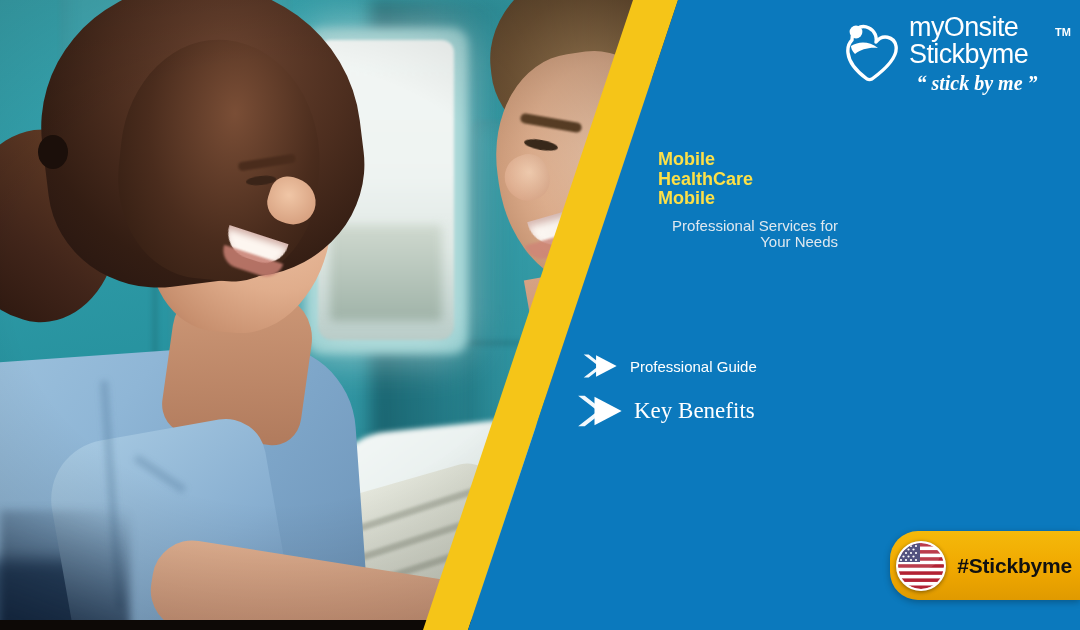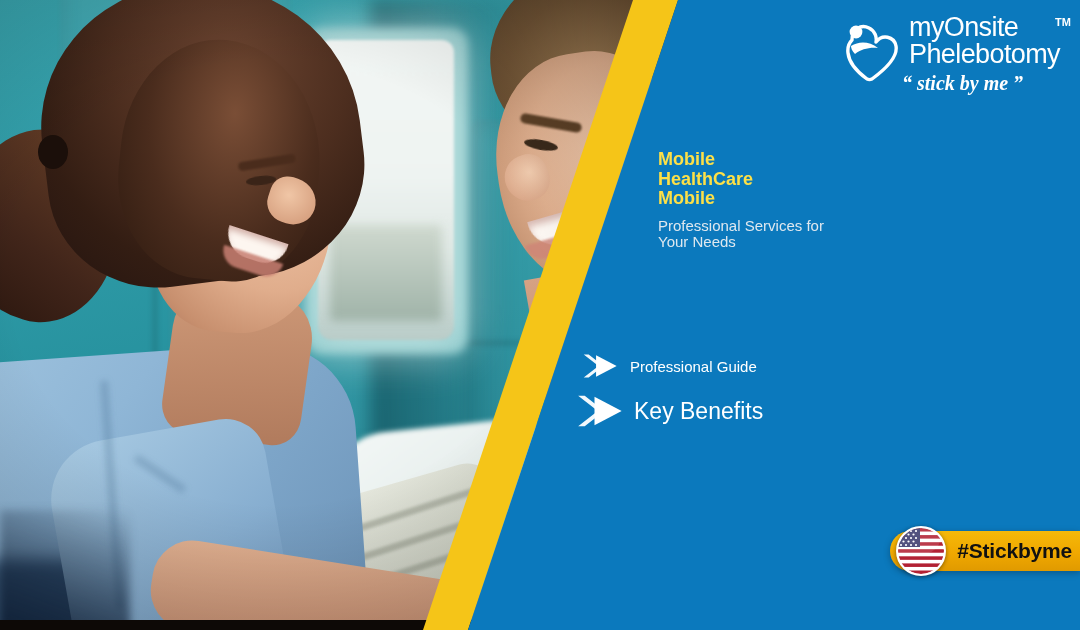--- a/index.html
+++ b/index.html
@@ -409,29 +409,30 @@
   .logo-line {
     color: #fff;
     font-size: 27px;
     font-weight: 400;
     letter-spacing: -0.6px;
     line-height: 27px;
     white-space: nowrap;
   }
   .logo-tm {
     position: absolute;
-    right: -2px; top: 2px;
+    right: -2px; top: 12px;
     color: #fff;
     font-size: 11px;
     font-weight: 700;
   }
   .logo-tag {
     position: absolute;
     left: 60px; top: 58px;
     width: 150px;
+    text-align: center;
     color: #fff;
     font-family: "Liberation Serif", serif;
     font-style: italic;
     font-weight: 700;
     font-size: 20px;
     white-space: nowrap;
   }
 
   
   .headline-block {
@@ -445,20 +446,21 @@
     font-weight: 700;
     line-height: 19.6px;
     margin: 0;
   }
   .subhead {
     margin: 9px 0 0 0;
     color: #dfe8ef;
     font-size: 15px;
     font-weight: 400;
     line-height: 16.5px;
+    text-align: right;
   }
 
   
   .bullets {
     position: absolute;
     left: 578px; top: 352px;
     width: 420px;
   }
   .bullet {
     display: flex;
@@ -472,27 +474,27 @@
   .b0 { margin-bottom: 10px; }
   .b0 .chev { width: 46px; height: 34px; }
   .b0 .bullet-label { font-size: 22px; margin-left: 8px; }
 
   .b1 { margin-bottom: 12px; margin-left: 4px; }
   .b1 .chev { width: 38px; height: 28px; }
   .b1 .bullet-label { font-size: 15px; margin-left: 10px; }
 
   .b2 { margin-left: -2px; }
   .b2 .chev { width: 50px; height: 38px; }
-  .b2 .bullet-label { font-size: 23px; margin-left: 8px; }
+  .b2 .bullet-label { font-size: 23px; margin-left: 8px; font-family: Liberation Serif, serif; }
 
   
   .badge {
     position: absolute;
     right: 0; top: 531px;
-    height: 40px;
+    height: 69px;
     min-width: 165px;
     background: linear-gradient(180deg,#f5b90a 0%,#f0a800 55%,#e09a00 100%);
     border-radius: 28px 0 0 28px;
     box-shadow: 0 2px 7px rgba(0,0,0,.28);
     display: flex;
     align-items: center;
     padding-left: 6px;
   }
   .flag {
     position: relative;
@@ -587,21 +589,21 @@
       <svg viewBox="0 0 58 62" width="58" height="62" aria-hidden="true">
         <path d="M10 20 C10 9 19 4 27 8 C33 11 35 17 34 22 C40 14 52 16 54 26
                  C56 37 45 48 30 59 C28 60 27 60 25 59 C14 51 7 42 6 33
                  C5.4 28 7 23 10 20 Z" fill="none" stroke="#ffffff" stroke-width="3.4" stroke-linejoin="round"></path>
         <circle cx="14" cy="12" r="6.4" fill="#ffffff"></circle>
         <path d="M9 26 C17 21 27 21 36 28 C28 27 19 29 13 34 C10 31 9 28 9 26 Z" fill="#ffffff"></path>
       </svg>
     </div>
     <div class="logo-text">
       <div class="logo-line">myOnsite</div>
-      <div class="logo-line">Phelebotomy</div>
+      <div class="logo-line">Stickbyme</div>
       <span class="logo-tm">TM</span>
     </div>
     <div class="logo-tag">“ stick by me ”</div>
   </div>
 
   <div class="headline-block">
     <h1 class="headline">
       <span>Mobile</span><br>
       <span>HealthCare</span><br>
       <span>Mobile</span>

